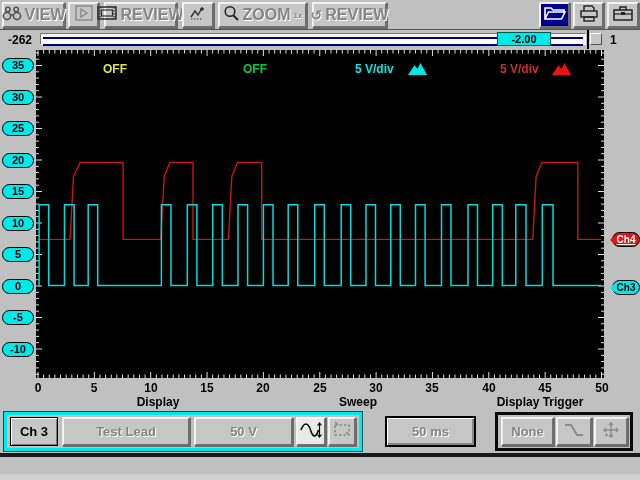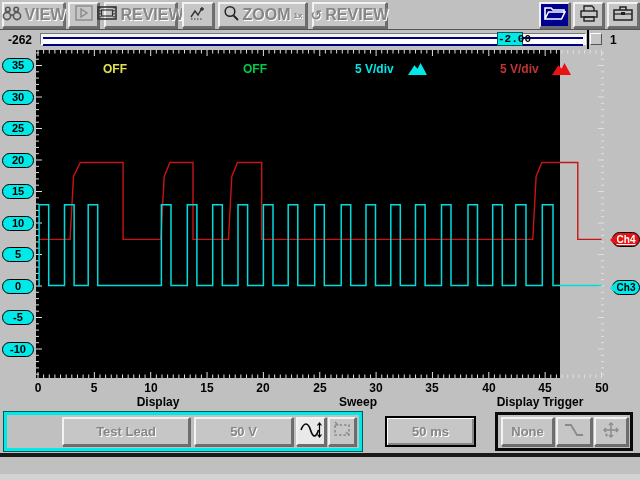--- a/index.html
+++ b/index.html
@@ -17,28 +17,28 @@
   #toolbar-underline{position:absolute;top:29px;left:0;width:640px;height:1px;background:#555;}
   .ticon{display:inline-block;}
 
   
   #posrow{position:absolute;top:30px;left:0;width:640px;height:20px;}
   .postext{position:absolute;font-weight:bold;font-size:12px;color:#000;}
   #slider-groove{position:absolute;left:40px;top:3px;width:546px;height:12px;background:#f4f4f4;
     border:1px solid;border-color:#777 #fff #fff #777;box-sizing:border-box;}
   #slider-bar{position:absolute;left:2px;right:2px;top:3px;height:5px;background:#fff;
     border-top:2px solid #000080;border-bottom:2px solid #000080;box-sizing:content-box;}
-  #slider-value{position:absolute;left:497px;top:2px;width:26px;height:14px;background:#00e8e8;border:1px solid #005a5a;
-    font-weight:bold;font-size:11px;color:#000;text-align:center;line-height:13px;box-sizing:border-box;font-family:Liberation Mono, monospace;}
+  #slider-value{position:absolute;left:497px;top:2px;width:54px;height:14px;background:#00e8e8;border:1px solid #005a5a;
+    font-weight:bold;font-size:11px;color:#000;text-align:center;line-height:13px;box-sizing:border-box;}
   #slider-handle-line{position:absolute;left:587px;top:0px;width:2px;height:19px;background:#000;}
   #slider-handle{position:absolute;left:590px;top:3px;width:12px;height:12px;background:#c6c6c6;
     border:1px solid;border-color:#fff #555 #555 #fff;box-sizing:border-box;}
 
   
-  #plot{position:absolute;left:36px;top:50px;width:524px;height:328px;background:#000;}
+  #plot{position:absolute;left:36px;top:50px;width:568px;height:328px;background:#000;}
   #wave-svg{position:absolute;left:0;top:0;}
   .chan-status{position:absolute;top:12px;font-weight:bold;font-size:12px;white-space:nowrap;}
   .mk{position:absolute;top:13px;width:19px;height:12px;}
   .mk i{display:block;width:100%;height:100%;clip-path:polygon(0 100%,34% 18%,50% 48%,66% 0,100% 100%);}
 
   
   .ypill{position:absolute;left:2px;width:32px;height:15px;background:#00e8e8;border:1px solid #000;border-radius:8px;
     font-weight:bold;font-size:11px;color:#000;text-align:center;line-height:13px;box-sizing:border-box;}
 
   
@@ -533,20 +533,23 @@
       <span class="xlab" style="left: 589px;">50</span>
     </div>
 
   <span class="seclab" style="left:158px;transform:translateX(-50%);">Display</span>
   <span class="seclab" style="left:358px;transform:translateX(-50%);">Sweep</span>
   <span class="seclab" style="left:540px;transform:translateX(-50%);">Display Trigger</span>
 
   <div id="ctrlbar">
     <div id="chan-group"></div>
 
+    <div class="btn3d ctl" style="left:10px;width:48px;border:1px solid #000;box-shadow:inset 1px 1px 0 #fff, inset -1px -1px 0 #777;">
+      <span class="ctext">Ch 3</span>
+    </div>
     <div class="btn3d ctl" style="left:62px;width:128px;">
       <span class="ctext dis">Test Lead</span>
     </div>
     <div class="btn3d ctl" style="left:194px;width:99px;">
       <span class="ctext dis">50 V</span>
     </div>
     <div class="btn3d ctl" style="left:296px;width:30px;background:#e9e9e9;">
       <span>
         <svg width="22" height="18" viewBox="0 0 22 18">
             <path d="M1 9 C4 1,8 1,10.5 9 C13 17,16 17,18.5 9" fill="none" stroke="#000" stroke-width="1.6"></path>

